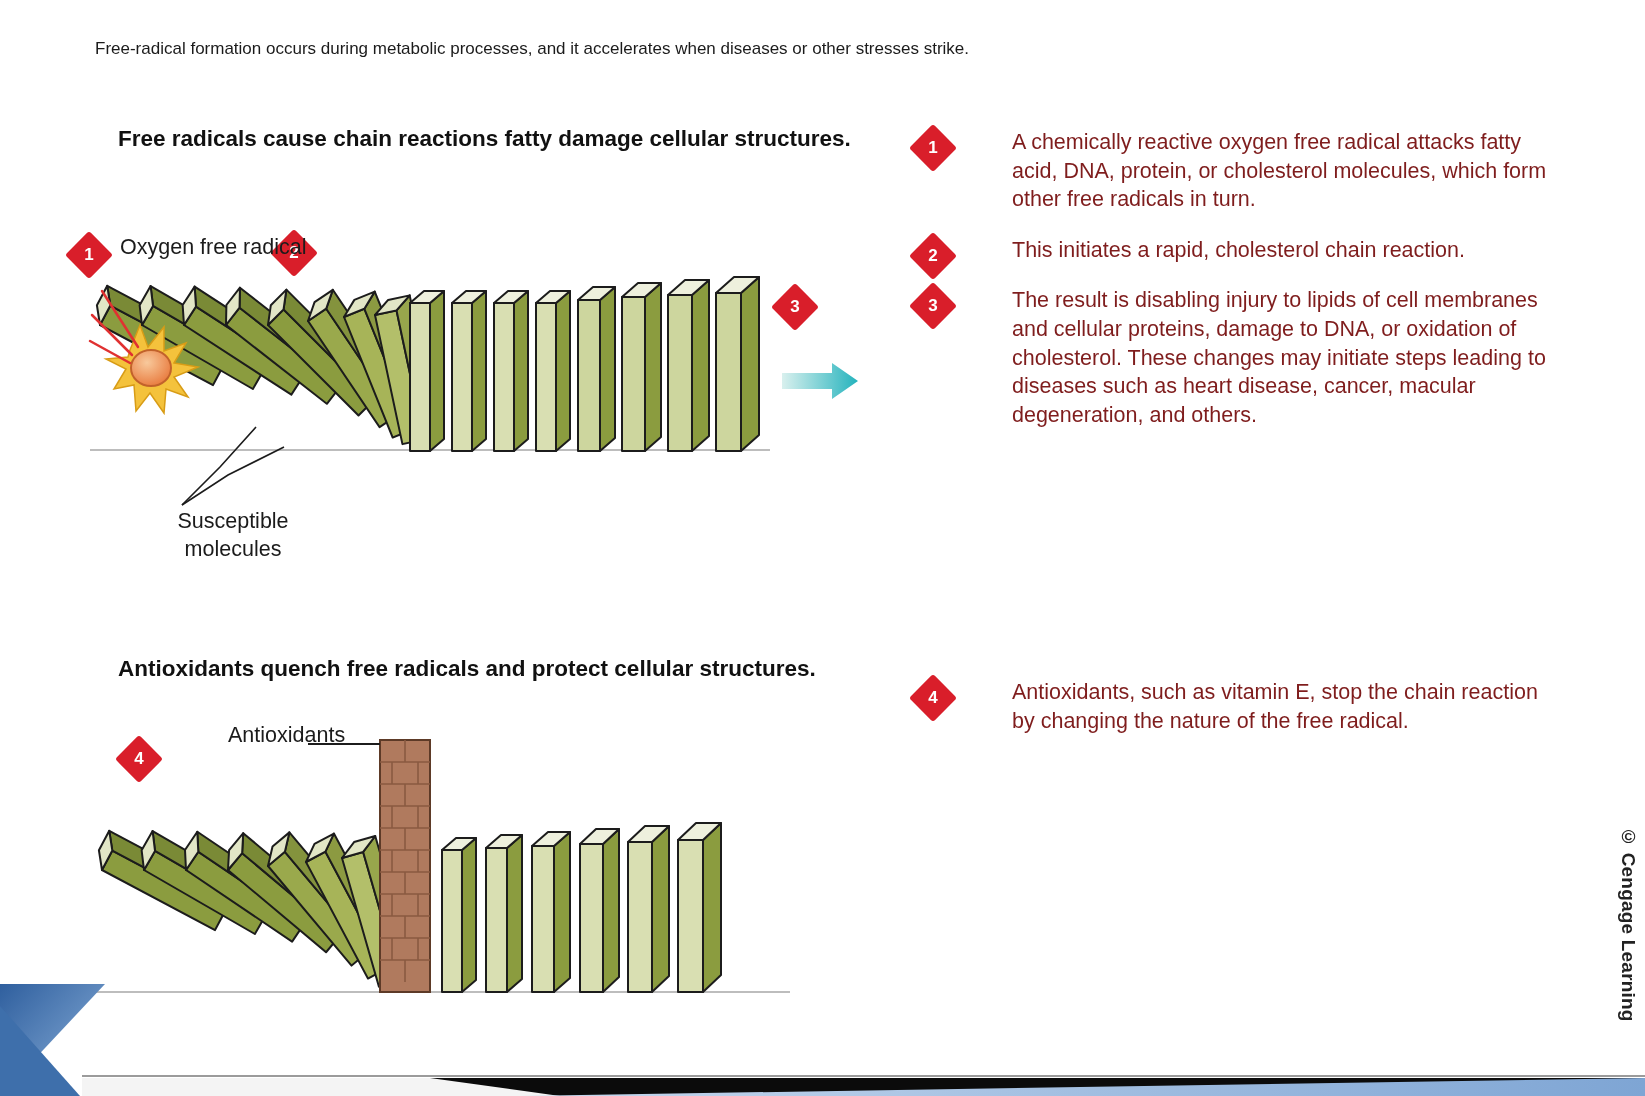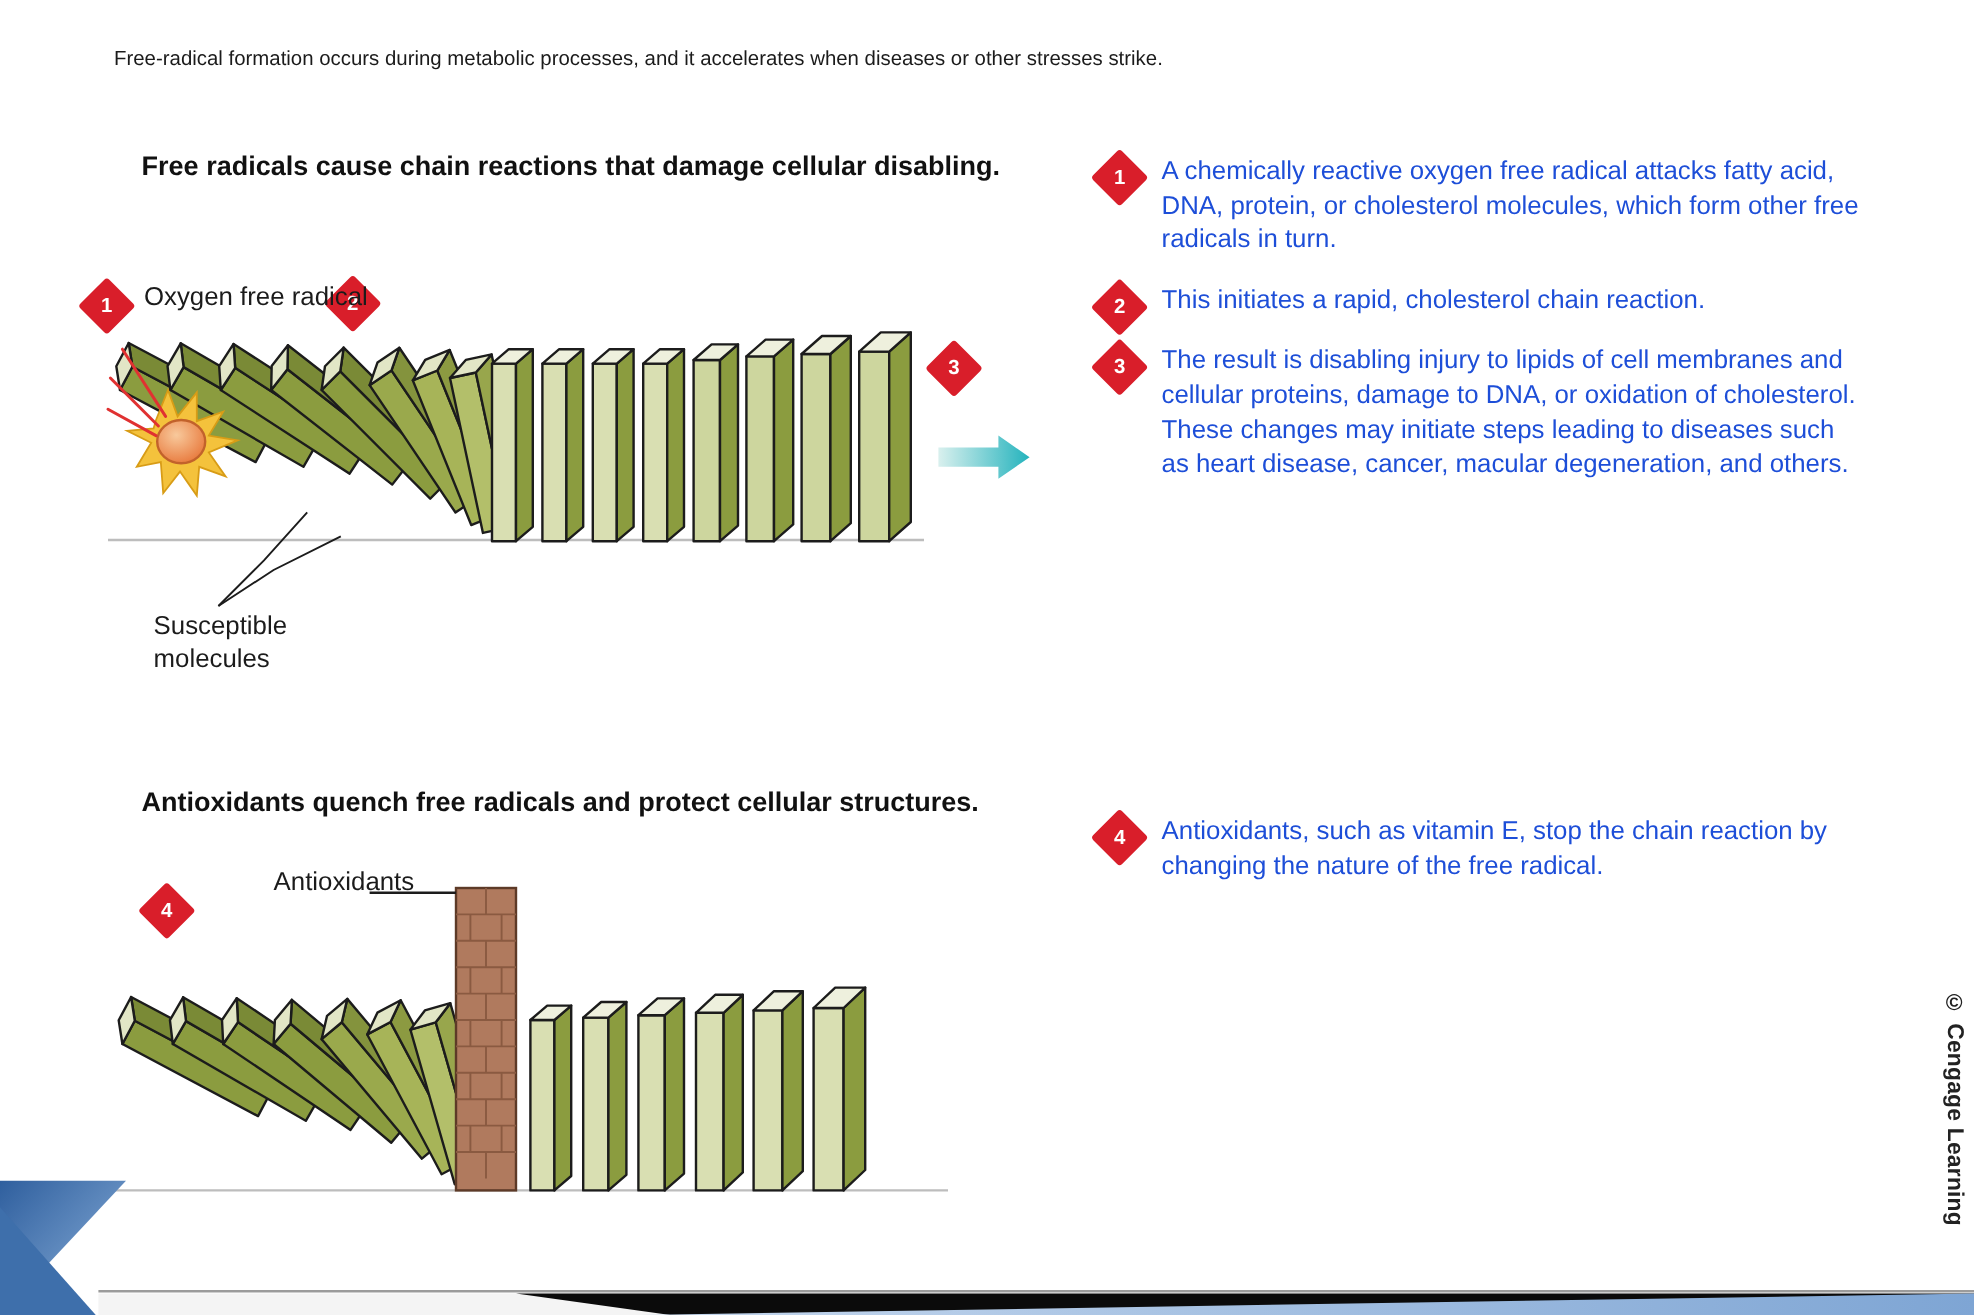--- a/index.html
+++ b/index.html
@@ -45,21 +45,22 @@
     width: 640px;
   }
   .step {
     position: relative;
     padding-left: 58px;
     margin-bottom: 22px;
   }
   .step .txt {
     font-size: 21.5px;
     line-height: 1.33;
-    color: #1d4ed8;
+    color: #7f1d1d;
+    margin-left: 44px;
   }
   .diamond {
     position: absolute;
     width: 34px;
     height: 34px;
     background: #d91e2a;
     transform: rotate(45deg);
     border-radius: 3px;
   }
   .diamond span {
@@ -95,21 +96,21 @@
   #d4-art { left: 122px; top: 742px; }
 
   
   .art-label {
     position: absolute;
     font-size: 21.5px;
     line-height: 1.28;
     color: #1b1b1b;
   }
   #lbl-oxygen { left: 120px; top: 208px; width: 190px; margin-top: 26px; }
-  #lbl-susc  { left: 128px; top: 508px; width: 210px; }
+  #lbl-susc  { left: 128px; top: 508px; width: 210px; text-align: center; }
   #lbl-anti  { left: 228px; top: 722px; width: 200px; }
 
   
   .copyright {
     position: absolute;
     right: 6px;
     bottom: 74px;
     writing-mode: vertical-rl;
     font-size: 19px;
     font-weight: bold;
@@ -118,21 +119,21 @@
   }
 
   
   #banner { position: absolute; left: 0; bottom: 0; }
 </style>
 </head>
 <body>
 
 <div class="headline">Free-radical formation occurs during metabolic processes, and it accelerates when diseases or other stresses strike.</div>
 
-<div class="sect-title" id="sect1-title">Free radicals cause chain reactions that damage cellular disabling.</div>
+<div class="sect-title" id="sect1-title">Free radicals cause chain reactions fatty damage cellular structures.</div>
 
 <svg id="fig1" width="820" height="350" viewBox="0 0 820 350">
   <defs>
     <linearGradient id="arrowGrad" x1="0" y1="0" x2="1" y2="0">
       <stop offset="0%" stop-color="#d9f0ee"></stop>
       <stop offset="100%" stop-color="#24b3bd"></stop>
     </linearGradient>
     <radialGradient id="radGrad" cx="40%" cy="35%" r="70%">
       <stop offset="0%" stop-color="#f8c99c"></stop>
       <stop offset="100%" stop-color="#e8793c"></stop>

